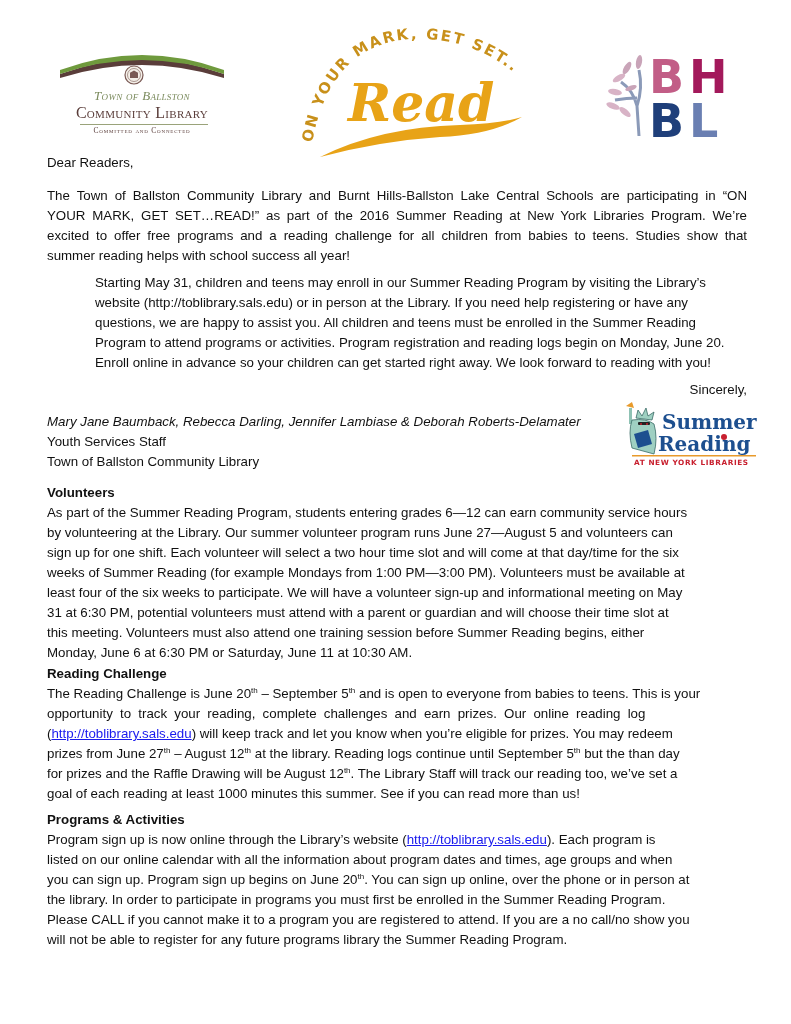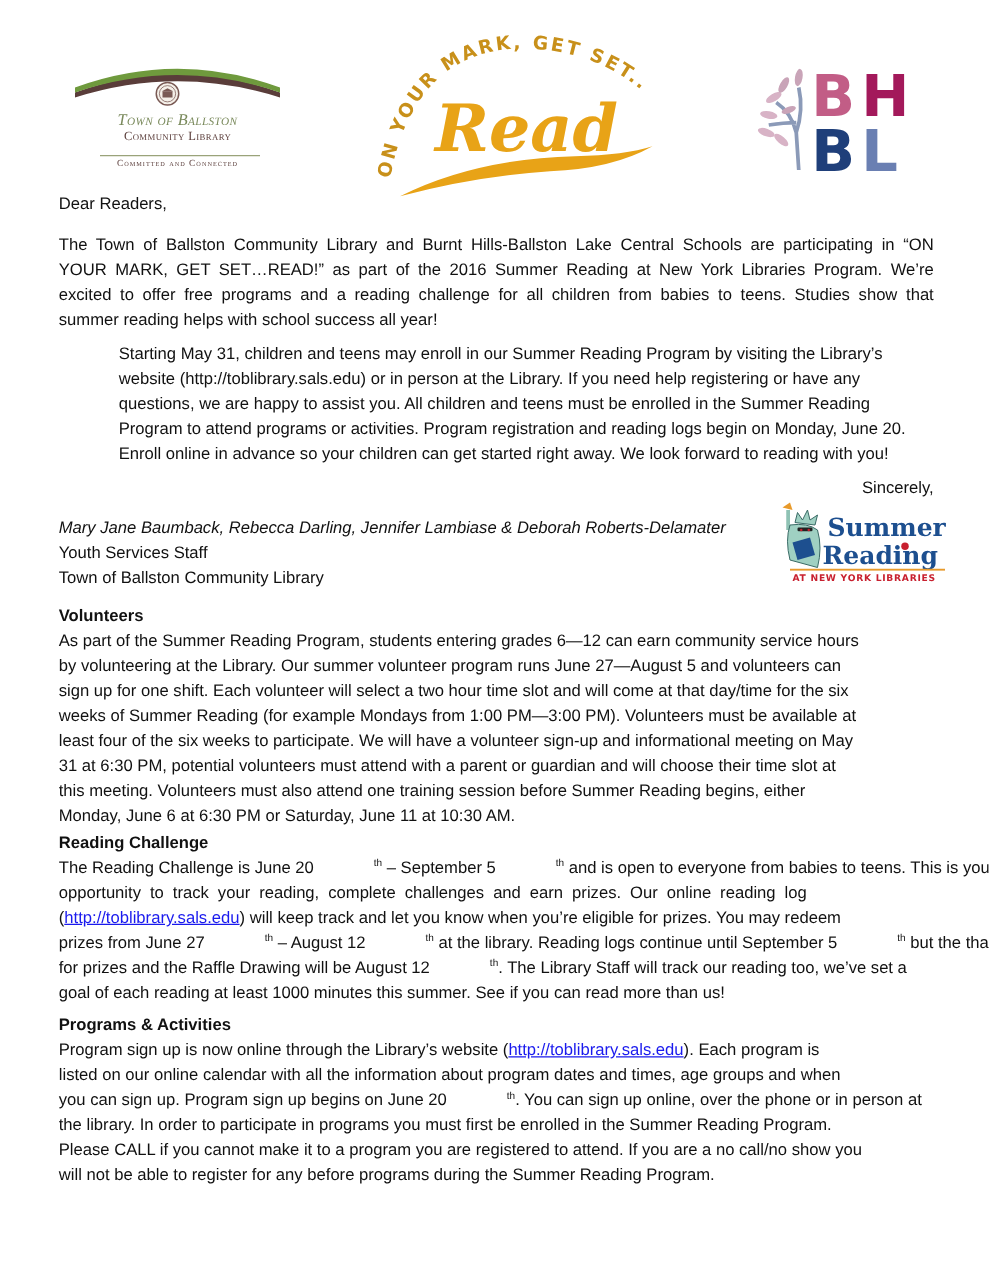--- a/index.html
+++ b/index.html
@@ -10,38 +10,38 @@
   }
   .page { position: absolute; left: 0; top: 0; width: 791px; height: 1024px; }
 
   
   .logo-tobcl { position: absolute; left: 52px; top: 50px; width: 180px; height: 90px; }
   .logo-tobcl .arc { position: absolute; left: 6px; top: 0; width: 168px; height: 40px; }
   .logo-tobcl .seal { position: absolute; left: 72px; top: 15px; width: 20px; height: 20px; }
   .logo-tobcl .l1 { position: absolute; left: 0; width: 180px; top: 38px; text-align: center;
     font-family: "Liberation Serif", "DejaVu Serif", serif; font-size: 13px; color: #7a8a5c; letter-spacing: 0.3px; }
   .logo-tobcl .l2 { position: absolute; left: 0; width: 180px; top: 54px; text-align: center;
-    font-family: "Liberation Serif", "DejaVu Serif", serif; font-size: 10px; color: #5a3d3a; letter-spacing: 0.3px; font-variant: small-caps; }
+    font-family: "Liberation Serif", "DejaVu Serif", serif; font-size: 16px; color: #5a3d3a; letter-spacing: 0.3px; font-variant: small-caps; }
   .logo-tobcl .rule { position: absolute; left: 28px; top: 74px; width: 128px; height: 1px; background: #9aa37a; }
   .logo-tobcl .l3 { position: absolute; left: 0; width: 180px; top: 76px; text-align: center;
     font-family: "Liberation Serif", "DejaVu Serif", serif; font-size: 7.5px; color: #5a3d3a; letter-spacing: 0.8px; font-variant: small-caps; }
 
   .logo-read { position: absolute; left: 290px; top: 25px; width: 250px; height: 140px; }
 
   .logo-bhbl { position: absolute; left: 603px; top: 48px; width: 130px; height: 92px; }
 
   .logo-summer { position: absolute; left: 620px; top: 398px; width: 140px; height: 70px; }
 
   
   .txt { position: absolute; left: 47px; width: 700px; font-size: 13.3px; line-height: 20px; color: #111; }
   .just { text-align: justify; text-align-last: left; }
   .h { font-weight: bold; }
   .it { font-style: italic; }
   .link { color: #1a1aee; text-decoration: underline; }
-  sup { font-size: 8px; line-height: 0; vertical-align: super; margin-left: 48px; }
+  sup { font-size: 8px; line-height: 0; vertical-align: super; }
   .line { display: block; white-space: nowrap; }
 </style>
 </head>
 <body>
 
 <div class="page">
 
   <div class="logo-tobcl">
     <svg class="arc" viewBox="0 0 168 40">
       <path d="M2,24 Q84,-6 166,24 L166,28 Q84,2 2,28 Z" fill="#5a3d3a"></path>
@@ -153,16 +153,16 @@
     <span class="line">goal of each reading at least 1000 minutes this summer.  See if you can read more than us!</span>
   </div>
 
   <div class="txt" style="top:810px;">
     <span class="line h">Programs &amp; Activities</span>
     <span class="line"><span>Program sign up is now online through the Library’s website (</span><span class="link">http://toblibrary.sals.edu</span><span>).  Each program is</span></span>
     <span class="line">listed on our online calendar with all the information about program dates and times, age groups and when</span>
     <span class="line"><span>you can sign up.  Program sign up begins on June 20</span><sup>th</sup><span>.  You can sign up online, over the phone or in person at</span></span>
     <span class="line">the library.  In order to participate in programs you must first be enrolled in the Summer Reading Program.</span>
     <span class="line">Please CALL if you cannot make it to a program you are registered to attend. If you are a no call/no show you</span>
-    <span class="line">will not be able to register for any before programs during the Summer Reading Program.</span>
+    <span class="line">will not be able to register for any future programs library the Summer Reading Program.</span>
   </div>
 
 </div>
 
 </body></html>

